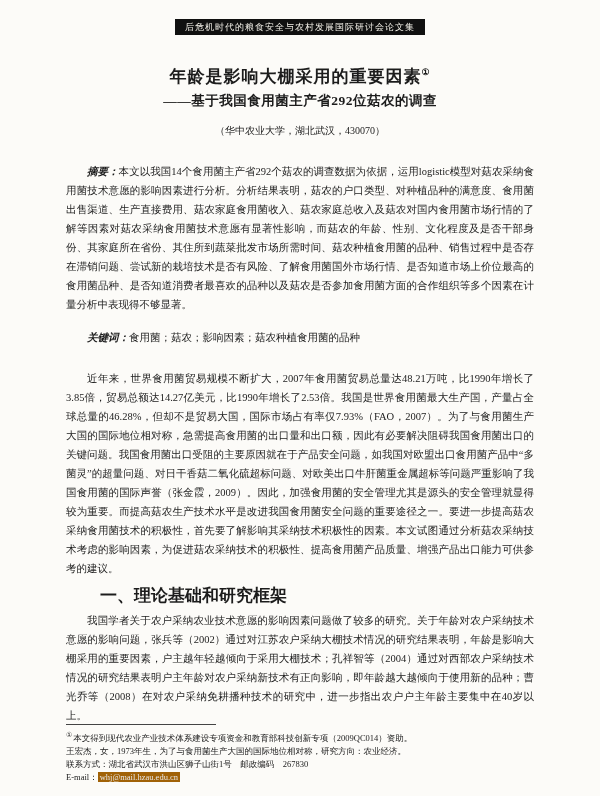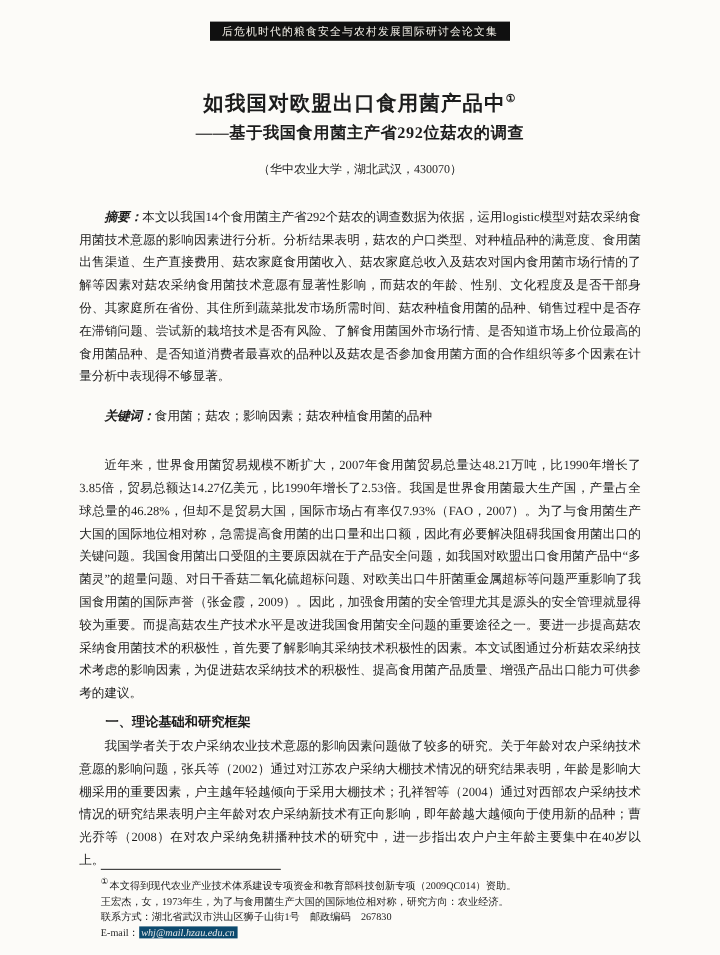--- a/index.html
+++ b/index.html
@@ -9,21 +9,21 @@
     margin:0 auto;
     background:#fcfbf8;
     box-sizing:border-box;
     padding:16px 66px 14px 66px;
     font-family:"Liberation Serif","DejaVu Serif",serif;
     color:#1c1c1c;
     overflow:hidden;
   }
   .header-bar{
     text-align:center;
-    margin-bottom:41px;
+    margin-bottom:30px;
   }
   .header-bar span{
     display:inline-block;
     background:#101010;
     color:#f5f2ea;
     font-size:9px;
     letter-spacing:1px;
     padding:3px 10px 2px 10px;
     line-height:11px;
   }
@@ -55,58 +55,57 @@
     line-height:19px;
     text-align:justify;
     text-indent:2em;
     margin:0;
   }
   .abstract{margin-bottom:14px;}
   .label{font-weight:bold;font-style:italic;}
   .keywords{margin-bottom:22px;}
   .body-para{margin-bottom:2px;}
   .section-heading{
-    font-size:11px;
+    font-size:17px;
     font-weight:bold;
     text-indent:2em;
     margin:6px 0 4px 0;
     text-align:left;
   }
   .footnotes{
     position:absolute;
-    left:84px;right:66px;bottom:12px;
+    left:66px;right:66px;bottom:12px;
     font-size:8.5px;
     line-height:13px;
     color:#222;
   }
   .fn-divider{
     width:150px;
     border-top:1px solid #444;
     margin-bottom:4px;
   }
   .footnotes p{margin:0;text-align:left;}
   .fn-marker{font-size:7px;vertical-align:super;margin-right:1px;}
   .redacted{
-    background:#0c4a6e;
+    background:#a16207;
     color:#e8e8e8;
     padding:0 2px;
-    font-style:italic;
   }
 </style>
 </head>
 <body>
 
 <div class="page">
 
   <div class="header-bar">
     <span>后危机时代的粮食安全与农村发展国际研讨会论文集</span>
   </div>
 
   <div class="title-block">
-    <div class="paper-title"><span>如我国对欧盟出口食用菌产品中</span><sup>①</sup></div>
+    <div class="paper-title"><span>年龄是影响大棚采用的重要因素</span><sup>①</sup></div>
     <div class="paper-subtitle">——基于我国食用菌主产省292位菇农的调查</div>
     <div class="affiliation">（华中农业大学，湖北武汉，430070）</div>
   </div>
 
   <p class="abstract"><span class="label">摘要：</span><span>本文以我国14个食用菌主产省292个菇农的调查数据为依据，运用logistic模型对菇农采纳食用菌技术意愿的影响因素进行分析。分析结果表明，菇农的户口类型、对种植品种的满意度、食用菌出售渠道、生产直接费用、菇农家庭食用菌收入、菇农家庭总收入及菇农对国内食用菌市场行情的了解等因素对菇农采纳食用菌技术意愿有显著性影响，而菇农的年龄、性别、文化程度及是否干部身份、其家庭所在省份、其住所到蔬菜批发市场所需时间、菇农种植食用菌的品种、销售过程中是否存在滞销问题、尝试新的栽培技术是否有风险、了解食用菌国外市场行情、是否知道市场上价位最高的食用菌品种、是否知道消费者最喜欢的品种以及菇农是否参加食用菌方面的合作组织等多个因素在计量分析中表现得不够显著。</span></p>
 
   <p class="keywords"><span class="label">关键词：</span><span>食用菌；菇农；影响因素；菇农种植食用菌的品种</span></p>
 
   <p class="body-para">近年来，世界食用菌贸易规模不断扩大，2007年食用菌贸易总量达48.21万吨，比1990年增长了3.85倍，贸易总额达14.27亿美元，比1990年增长了2.53倍。我国是世界食用菌最大生产国，产量占全球总量的46.28%，但却不是贸易大国，国际市场占有率仅7.93%（FAO，2007）。为了与食用菌生产大国的国际地位相对称，急需提高食用菌的出口量和出口额，因此有必要解决阻碍我国食用菌出口的关键问题。我国食用菌出口受阻的主要原因就在于产品安全问题，如我国对欧盟出口食用菌产品中“多菌灵”的超量问题、对日干香菇二氧化硫超标问题、对欧美出口牛肝菌重金属超标等问题严重影响了我国食用菌的国际声誉（张金霞，2009）。因此，加强食用菌的安全管理尤其是源头的安全管理就显得较为重要。而提高菇农生产技术水平是改进我国食用菌安全问题的重要途径之一。要进一步提高菇农采纳食用菌技术的积极性，首先要了解影响其采纳技术积极性的因素。本文试图通过分析菇农采纳技术考虑的影响因素，为促进菇农采纳技术的积极性、提高食用菌产品质量、增强产品出口能力可供参考的建议。</p>
 

